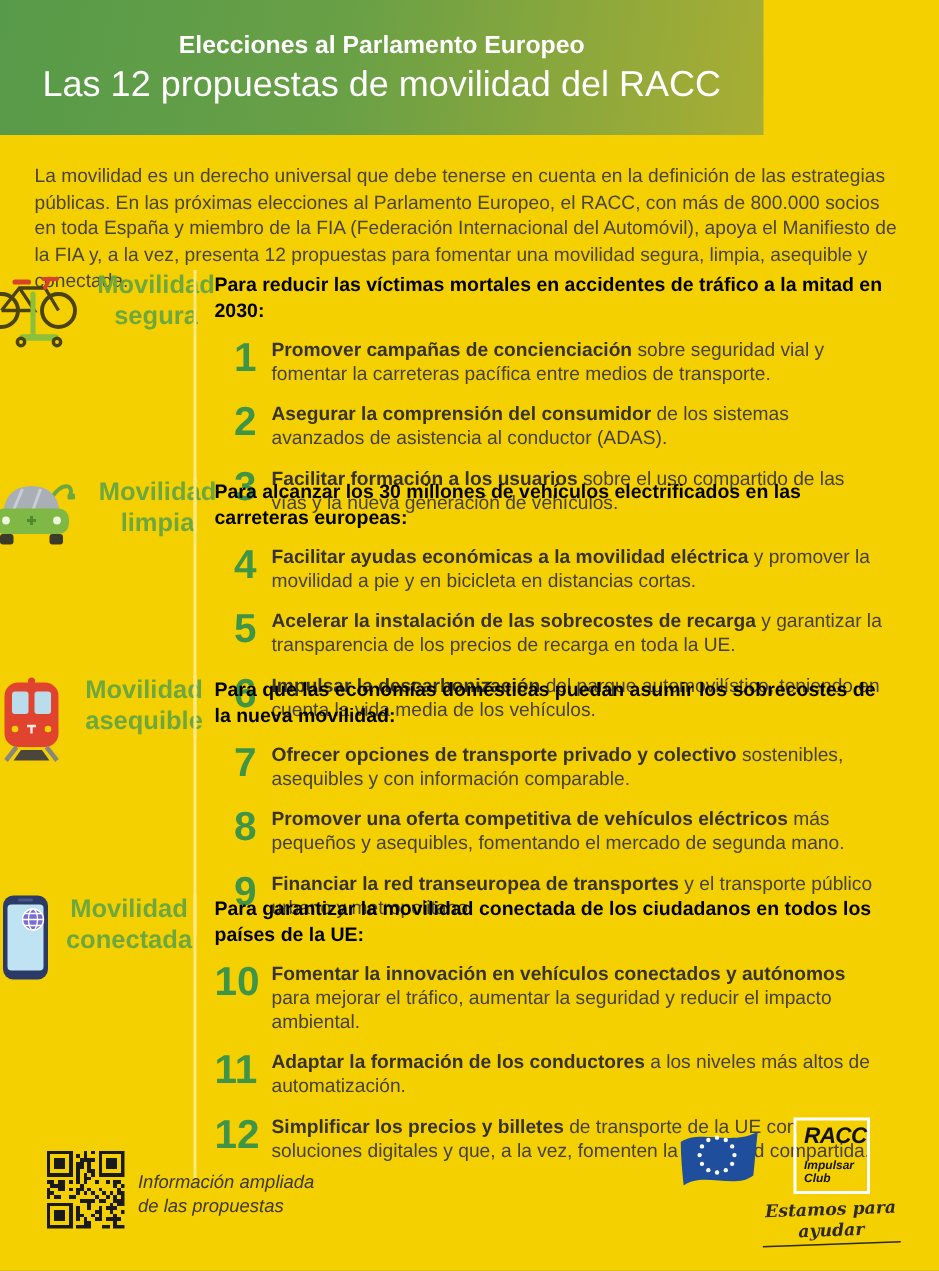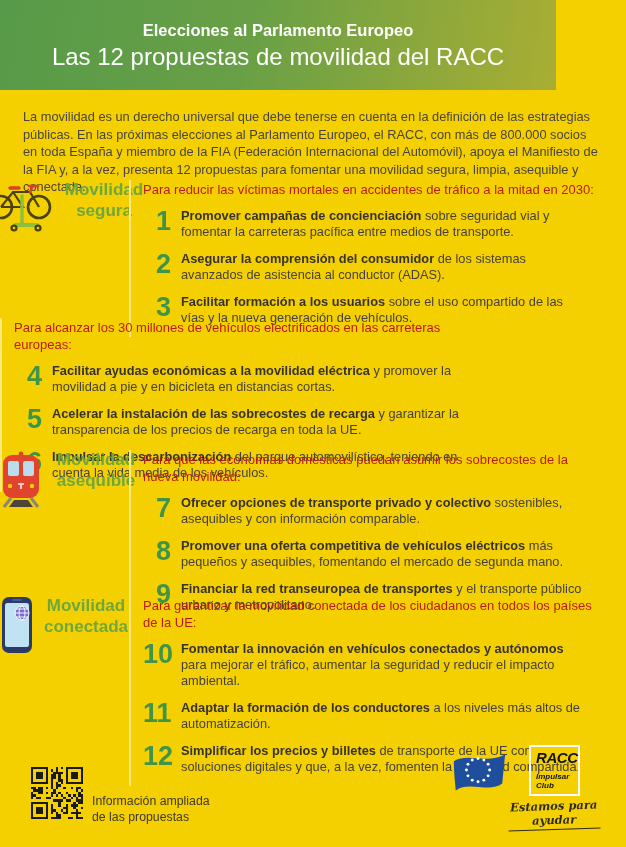--- a/index.html
+++ b/index.html
@@ -1,46 +1,46 @@
 <!DOCTYPE html>
 <html lang="es"><head>
 <meta charset="utf-8">
 <style>
   html,body{margin:0;padding:0;}
   body{font-family:"Liberation Sans",sans-serif;background:#888;}
   .poster{position:relative;width:626px;height:847px;margin:0 auto;background:#F5D000;overflow:hidden;}
 
   
-  .header{position:absolute;top:0;left:0;width:556px;height:90px;
+  .header{position:absolute;top:0;left:0;width:509px;height:90px;
     background:linear-gradient(100deg,#579A49 0%,#69A046 45%,#A9AE33 100%);
     text-align:center;box-sizing:border-box;padding-top:21px;}
   .header .subtitle{margin:0;color:#FFFFFF;font-size:16.5px;font-weight:bold;line-height:1.2;}
   .header .title{margin:2px 0 0;color:#FFFFFF;font-size:24px;font-weight:normal;line-height:1.2;}
 
   
   .intro{position:absolute;top:108px;left:23px;width:580px;margin:0;
     font-size:12.8px;line-height:17.5px;color:#4A443C;}
 
   
   .section{position:absolute;left:0;width:626px;display:flex;box-sizing:border-box;}
   .sec-left{width:129px;flex:0 0 129px;display:flex;align-items:flex-start;
     justify-content:center;gap:9px;}
   .sec-label{width:114px;text-align:center;font-size:17px;font-weight:bold;color:#6FA73F;line-height:1.22;}
   .sec-right{flex:1;border-left:2px solid #FBE87E;padding:2px 28px 0 12px;box-sizing:border-box;}
-  .sec-heading{margin:0 0 9px;font-size:13px;font-weight:normal;color:#b91c1c;line-height:1.3;max-width:458px;}
+  .sec-heading{margin:0 0 9px;font-size:13px;font-weight:bold;color:#000000;line-height:1.3;max-width:458px;}
   .item{display:flex;align-items:flex-start;gap:10px;margin-bottom:11px;}
   .item .num{flex:0 0 28px;min-width:28px;text-align:right;font-size:27px;font-weight:bold;
     color:#3F9447;line-height:0.85;margin-top:2px;}
   .item p{margin:0;font-size:12.8px;line-height:16px;color:#46413A;max-width:408px;}
   .item p b{color:#37322B;}
 
   
   .footer{position:absolute;top:740px;left:0;width:626px;height:107px;}
   .qr{position:absolute;left:31px;top:27px;width:52px;height:52px;}
-  .qr-caption{position:absolute;left:92px;top:53px;margin:0;font-size:12.3px;line-height:16px;color:#3E382E;}
+  .qr-caption{position:absolute;left:92px;top:40px;margin:0;font-size:12.3px;line-height:16px;color:#3E382E;font-style:italic;}
   .eu-flag{position:absolute;left:449px;top:9px;width:60px;height:46px;}
   .racc-box{position:absolute;left:529px;top:5px;width:38px;border:2px solid #FFFFFF;
     padding:3px 4px 4px 5px;text-align:left;font-style:italic;}
   .racc-name{font-size:15px;font-weight:800;letter-spacing:-0.4px;color:#121212;line-height:1;}
   .racc-sub{margin-top:7px;font-size:8px;font-weight:bold;color:#121212;line-height:9px;width:30px;}
   .slogan{position:absolute;left:508px;top:59px;width:92px;text-align:center;
     font-family:"DejaVu Serif",serif;font-style:italic;font-weight:bold;font-size:11.5px;
     color:#2E2A20;border-bottom:1.2px solid #2E2A20;padding-bottom:2px;transform:rotate(-2deg);}
 </style>
 </head>
@@ -85,20 +85,37 @@
         <p><b>Asegurar la comprensión del consumidor</b><span> de los sistemas avanzados de asistencia al conductor (ADAS).</span></p>
       </div>
       <div class="item">
         <span class="num">3</span>
         <p><b>Facilitar formación a los usuarios</b><span> sobre el uso compartido de las vías y la nueva generación de vehículos.</span></p>
       </div>
     </div>
   </div>
 
   <div class="section" style="top:318px;min-height:122px;">
+    <div class="sec-left">
+      <span>
+        <svg width="72" height="52" viewBox="0 0 72 52">
+          <path d="M50,13 C56,4 64,4 62,12" fill="none" stroke="#6FA73F" stroke-width="2.6" stroke-linecap="round"></path>
+          <rect x="60" y="11" width="5" height="4" rx="1" fill="#6FA73F"></rect>
+          <path d="M17,24 Q19,6 36,6 Q53,6 55,24 Z" fill="#A9AFB5"></path>
+          <path d="M30,8 L24,22 M42,8 L37,22" stroke="#C9CED2" stroke-width="2"></path>
+          <rect x="11" y="21" width="50" height="17" rx="7" fill="#7FB845"></rect>
+          <circle cx="19" cy="29" r="2.6" fill="#EDF6D8"></circle>
+          <circle cx="53" cy="29" r="2.6" fill="#EDF6D8"></circle>
+          <path d="M33,29 h6 M36,26 v6" stroke="#4E8A2E" stroke-width="2"></path>
+          <rect x="15" y="38" width="9" height="7" rx="2" fill="#3C3A28"></rect>
+          <rect x="48" y="38" width="9" height="7" rx="2" fill="#3C3A28"></rect>
+        </svg>
+      </span>
+      <div class="sec-label">Movilidad limpia</div>
+    </div>
     <div class="sec-right">
       <h2 class="sec-heading">Para alcanzar los 30 millones de vehículos electrificados en las carreteras europeas:</h2>
       <div class="item">
         <span class="num">4</span>
         <p><b>Facilitar ayudas económicas a la movilidad eléctrica</b><span> y promover la movilidad a pie y en bicicleta en distancias cortas.</span></p>
       </div>
       <div class="item">
         <span class="num">5</span>
         <p><b>Acelerar la instalación de las sobrecostes de recarga</b><span> y garantizar la transparencia de los precios de recarga en toda la UE.</span></p>
       </div>

